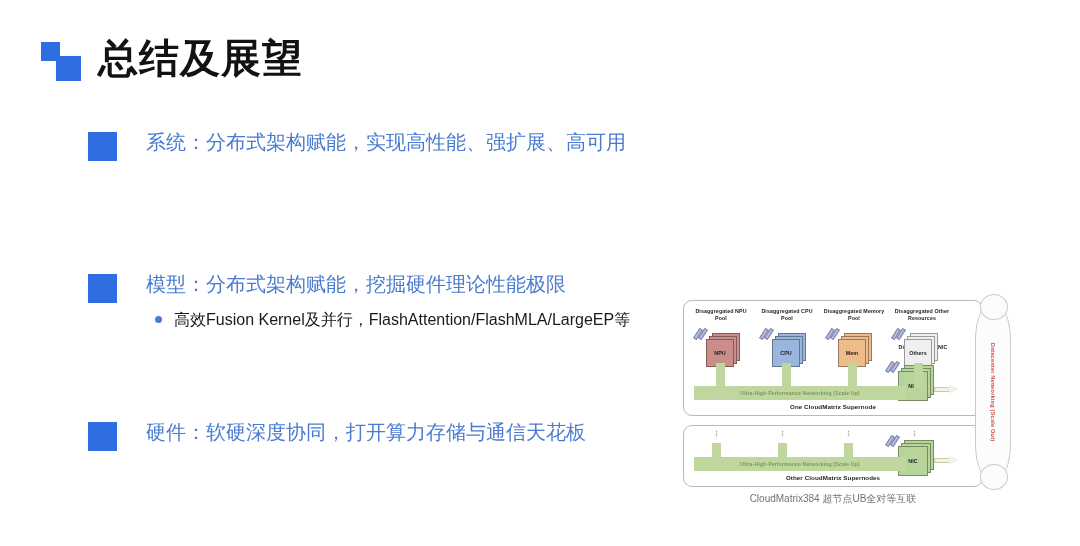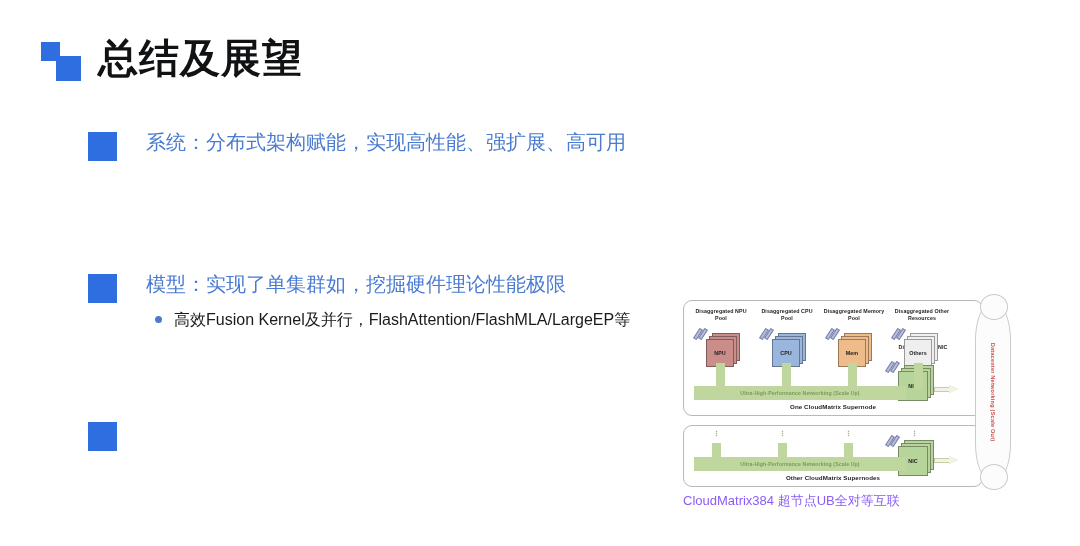--- a/index.html
+++ b/index.html
@@ -103,22 +103,22 @@
     white-space:nowrap;font-size:5.6px;font-weight:bold;color:#cf4a46;letter-spacing:.2px;z-index:2;
   }
   .arrow{position:absolute;height:9px;width:26px;}
   .arrow b{position:absolute;left:0;top:2px;width:17px;height:5px;background:#f2f3e4;
     border:1px solid #c9caa7;box-sizing:border-box;display:block;}
   .arrow em{position:absolute;left:15px;top:0;width:0;height:0;
     border-top:4.5px solid transparent;border-bottom:4.5px solid transparent;
     border-left:9px solid #f2f3e4;filter:drop-shadow(.6px 0 0 #c9caa7);display:block;}
 
   #diagram-caption{
-    position:absolute;left:683px;top:492px;width:300px;
-    font-size:13px;color:#8b5cf6;line-height:1.35;
+    position:absolute;left:683px;top:492px;width:300px;text-align:center;
+    font-size:10px;color:#737373;line-height:1.35;
   }
 </style>
 </head>
 <body>
 
 <div id="slide-title-row">
   <div id="logo-mark">
     <div class="sq-small"></div>
     <div class="sq-large"></div>
   </div>
@@ -127,28 +127,29 @@
 
 <div class="section" id="section-1">
   <div class="sec-marker"></div>
   <div class="sec-head">系统：分布式架构赋能，实现高性能、强扩展、高可用</div>
   <div class="bullets">
   </div>
 </div>
 
 <div class="section" id="section-2">
   <div class="sec-marker"></div>
-  <div class="sec-head">模型：实现了单集群如，挖掘硬件理论性能极限</div>
+  <div class="sec-head">模型：分布式架构赋能，挖掘硬件理论性能极限</div>
   <div class="bullets">
     <div class="bullet">高效Fusion Kernel及并行，FlashAttention/FlashMLA/LargeEP等</div>
   </div>
 </div>
 
 <div class="section" id="section-3">
   <div class="sec-marker"></div>
+  <div class="sec-head">硬件：软硬深度协同，打开算力存储与通信天花板</div>
 </div>
 
 <div id="diagram">
 
   <div class="panel" id="panel-top">
 
     <div class="pool-label" style="left:6px;top:7px;width:62px;">Disaggregated NPU Pool</div>
     <div class="pool-label" style="left:72px;top:7px;width:62px;">Disaggregated CPU Pool</div>
     <div class="pool-label" style="left:138px;top:7px;width:64px;">Disaggregated Memory Pool</div>
     <div class="pool-label" style="left:204px;top:7px;width:68px;">Disaggregated Other Resources</div>

